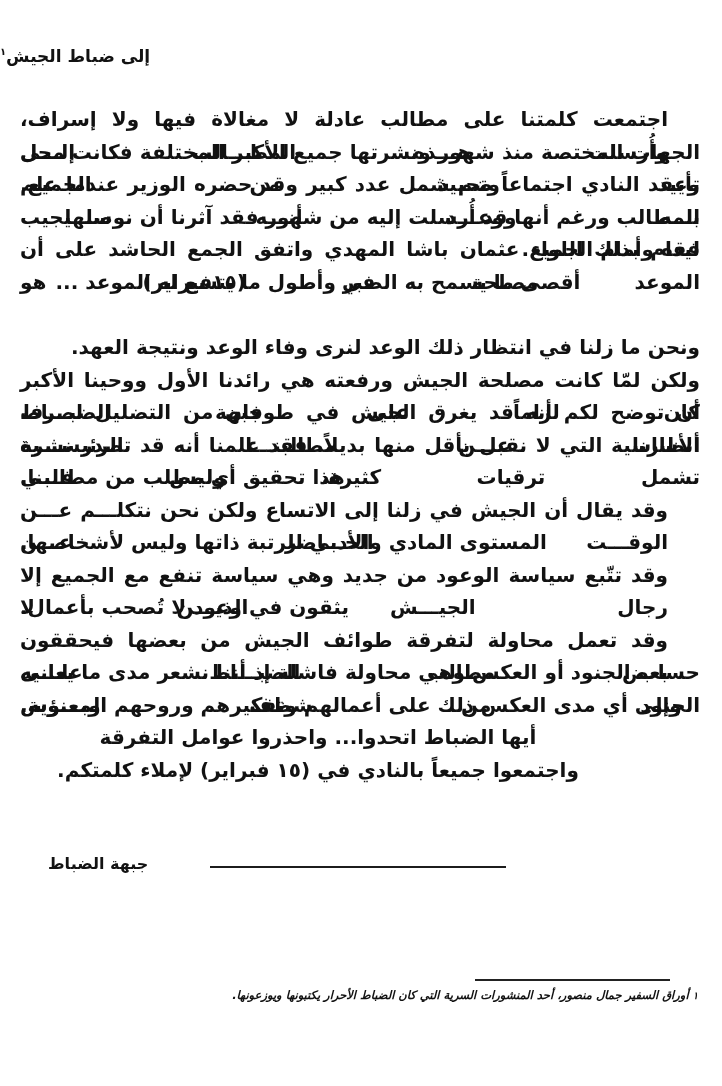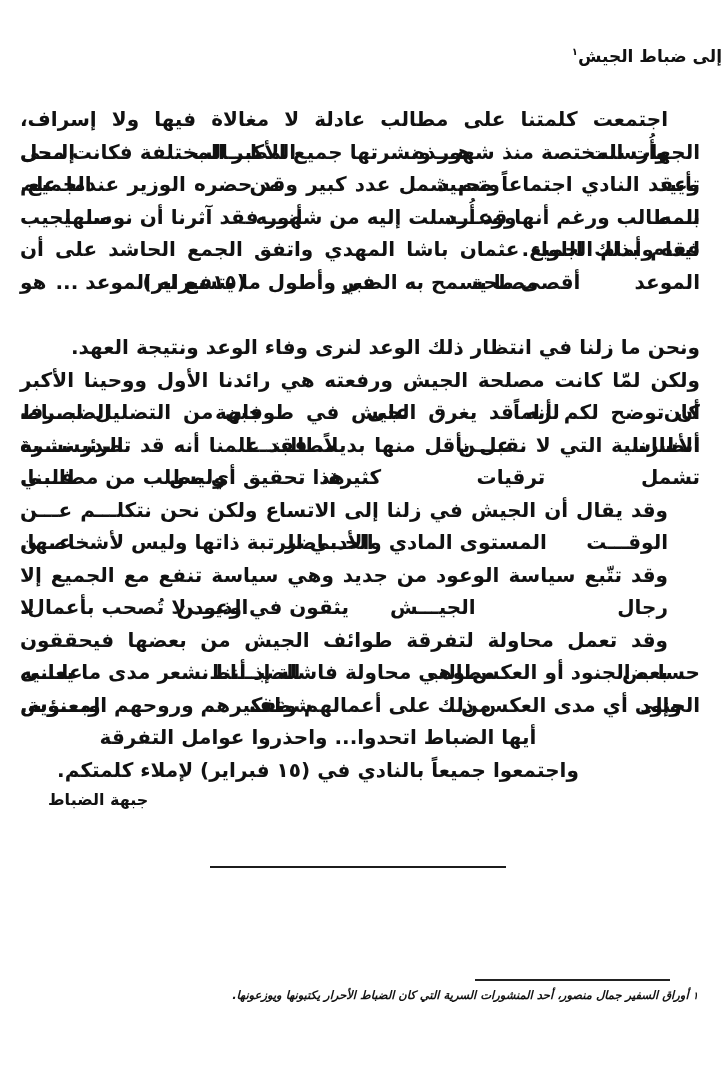--- a/index.html
+++ b/index.html
@@ -7,39 +7,39 @@
     width:722px;height:1086px;
     background:#ffffff;
     position:relative;
     overflow:hidden;
     font-family:"DejaVu Sans",sans-serif;
     color:#121212;
   }
   .page{position:absolute;inset:0;direction:rtl;}
   .title{
     position:absolute;top:46px;left:0;right:0;
-    text-align:right;
+    text-align:left;
     font-size:17px;font-weight:700;
     letter-spacing:0;
   }
   .title sup{font-size:10px;font-weight:700;}
   .content{
     position:absolute;top:103px;right:22px;left:20px;
     font-size:20px;font-weight:700;line-height:32.5px;
   }
   .ln{height:32.5px;white-space:normal;}
   .j{text-align:justify;text-align-last:justify;}
   .r{text-align:right;}
   .c{text-align:left;}
   .c2{text-align:center;padding-right:84px;}
   .rc{text-align:left;padding-right:165px;}
   .ind{padding-right:32px;}
   .sp{height:33px;}
   .signature{
-    position:absolute;top:786px;left:48px;
+    position:absolute;top:850px;left:48px;
     font-size:16px;font-weight:700;line-height:28px;
     direction:rtl;
   }
   .divider{
     position:absolute;top:866px;left:210px;width:296px;
     border-top:2px solid #1c1c1c;height:0;
   }
   .footnote-sep{
     position:absolute;top:979px;left:475px;width:195px;
     border-top:2px solid #222;height:0;

